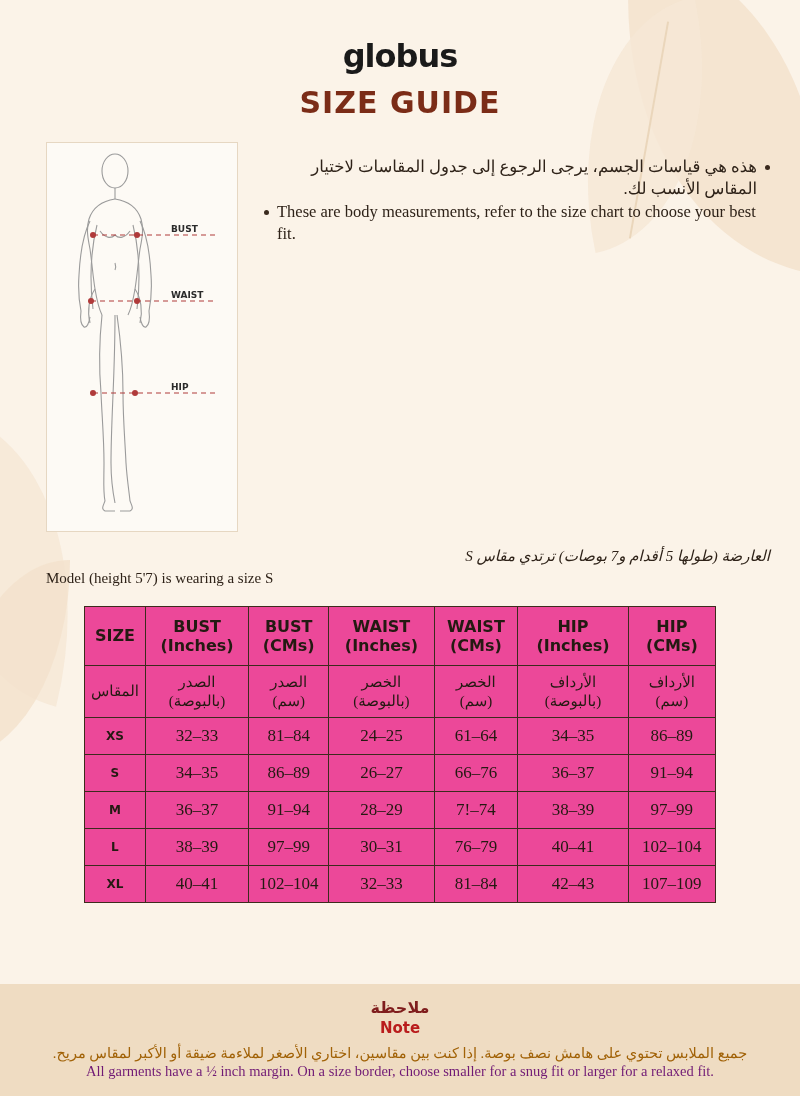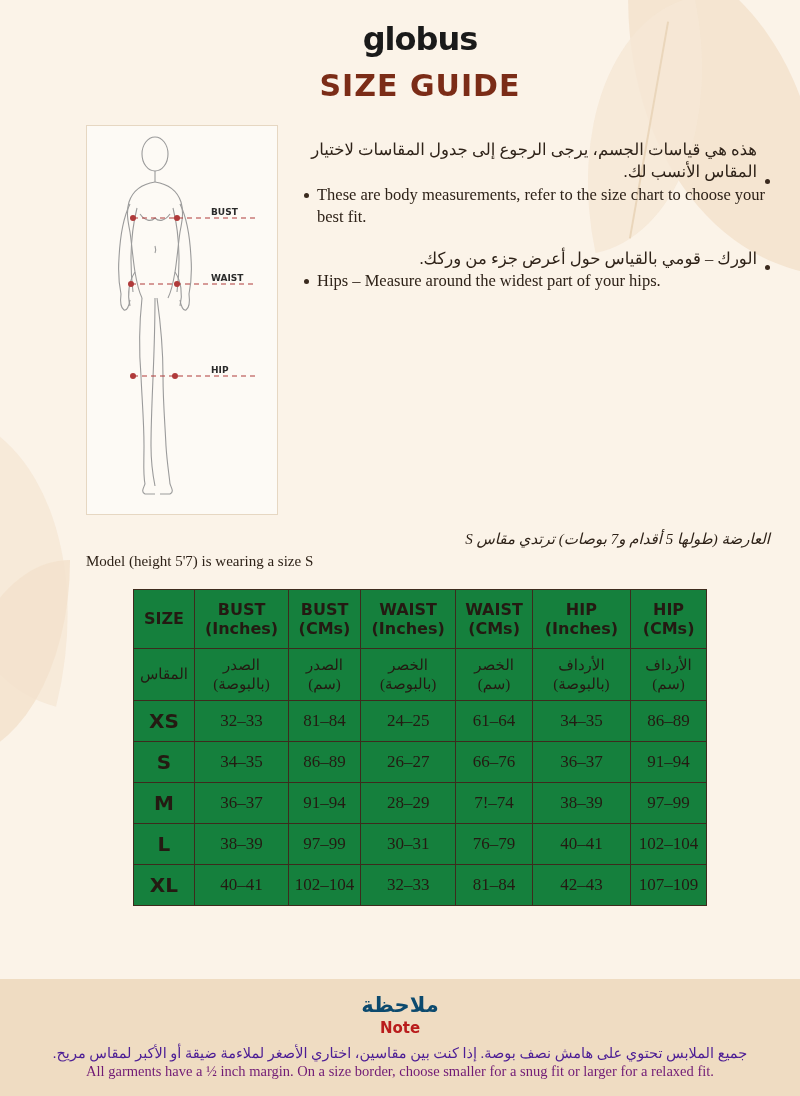--- a/index.html
+++ b/index.html
@@ -44,21 +44,21 @@
   }
   .stem {
     position: absolute;
     width: 2px; height: 220px;
     background: #ead6bb;
     top: 20px; right: 150px;
     transform: rotate(10deg);
   }
 
   
-  .page { position: relative; z-index: 2; padding: 12px 30px 0 30px; margin-left: 40px; }
+  .page { position: relative; z-index: 2; padding: 29px 30px 0 30px; }
   .brand {
     text-align: center;
     font-family: "DejaVu Sans", sans-serif;
     font-weight: bold;
     font-size: 32px;
     letter-spacing: -1px;
     color: #1a1a1a;
     margin-top: 8px;
   }
   .title {
@@ -109,38 +109,38 @@
     text-align: right;
     font-size: 16.5px;
     color: #2e2218;
     flex: 1;
   }
   .en {
     font-size: 16.5px;
     color: #2e2218;
     flex: 1;
   }
-  .brow.rtl { flex-direction: row-reverse; align-items: flex-end; }
+  .brow.rtl { flex-direction: row-reverse; }
 
   
   .model-note {
     margin-top: 14px;
     margin-left: 16px;
     font-size: 15px;
     color: #2e2218;
     line-height: 1.45;
   }
   .model-note .ar-line { direction: rtl; text-align: right; font-style: italic; }
 
   
   table.size-table {
     margin: 16px auto 0 auto;
-    width: 574px;
+    width: 632px;
     border-collapse: collapse;
-    background: #15803d;
+    background: #ec4899;
   }
   table.size-table th, table.size-table td {
     border: 1px solid #3d2b1d;
     text-align: center;
     font-size: 16px;
     color: #241a12;
     padding: 8px 4px;
   }
   table.size-table th.head {
     font-family: "DejaVu Sans", sans-serif;
@@ -151,51 +151,51 @@
   }
   table.size-table td.arhead {
     direction: rtl;
     font-size: 15px;
     line-height: 1.25;
     padding: 7px 6px;
   }
   table.size-table td.sizecell {
     font-family: "DejaVu Sans", sans-serif;
     font-weight: bold;
-    font-size: 20px;
+    font-size: 12px;
   }
   table.size-table td.val { font-size: 17px; }
 
   
   .footer {
     position: absolute;
     left: 0; right: 0; bottom: 0;
     background: #efdcc2;
     padding: 14px 20px 16px 20px;
     text-align: center;
     z-index: 3;
   }
   .footer .note-ar {
     direction: rtl;
-    font-size: 21px;
-    color: #0c4a6e;
+    font-size: 16px;
+    color: #7f1d1d;
     font-weight: bold;
     font-family: "DejaVu Sans", sans-serif;
   }
   .footer .note-en {
     font-size: 15px;
     color: #b91c1c;
     font-weight: bold;
     font-family: "DejaVu Sans", sans-serif;
     margin-top: 2px;
   }
   .footer .body-ar {
     direction: rtl;
     font-size: 14.5px;
-    color: #4c1d95;
+    color: #a16207;
     margin-top: 8px;
   }
   .footer .body-en {
     font-size: 14.5px;
     color: #701a75;
     margin-top: 1px;
   }
   .measure-label {
     font-family: "DejaVu Sans", sans-serif;
     font-size: 9px;
@@ -284,30 +284,20 @@
           <span class="ar">هذه هي قياسات الجسم، يرجى الرجوع إلى جدول المقاسات لاختيار المقاس الأنسب لك.</span>
         </div>
         <div class="brow">
           <span class="dot"></span>
           <span class="en">These are body measurements, refer to the size chart to choose your best fit.</span>
         </div>
       </div>
 
 
 
-      <div class="bgroup">
-        <div class="brow rtl">
-          <span class="dot"></span>
-          <span class="ar">الورك – قومي بالقياس حول أعرض جزء من وركك.</span>
-        </div>
-        <div class="brow">
-          <span class="dot"></span>
-          <span class="en">Hips – Measure around the widest part of your hips.</span>
-        </div>
-      </div>
 
     </div>
   </div>
 
   <div class="model-note">
     <div class="ar-line">العارضة (طولها 5 أقدام و7 بوصات) ترتدي مقاس S</div>
     <div>Model (height 5'7) is wearing a size S</div>
   </div>
 
   <table class="size-table">

